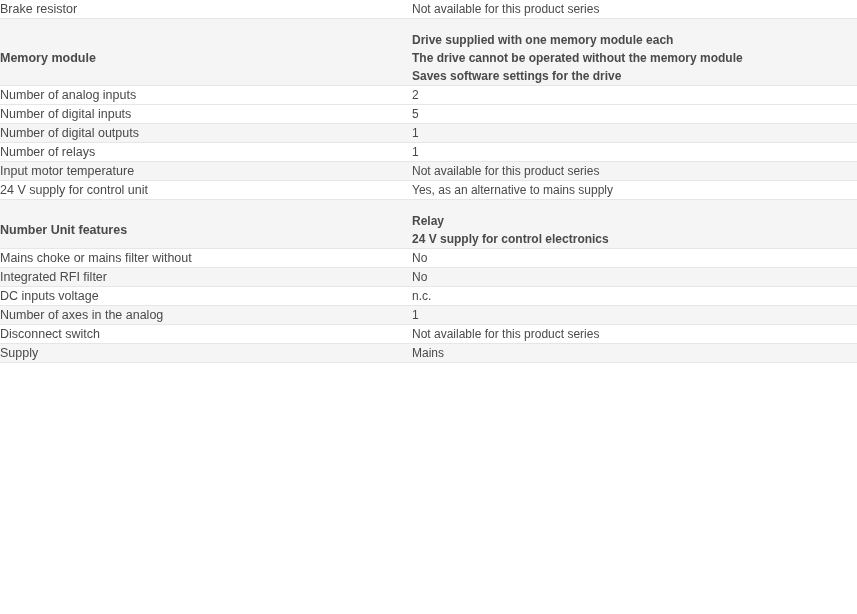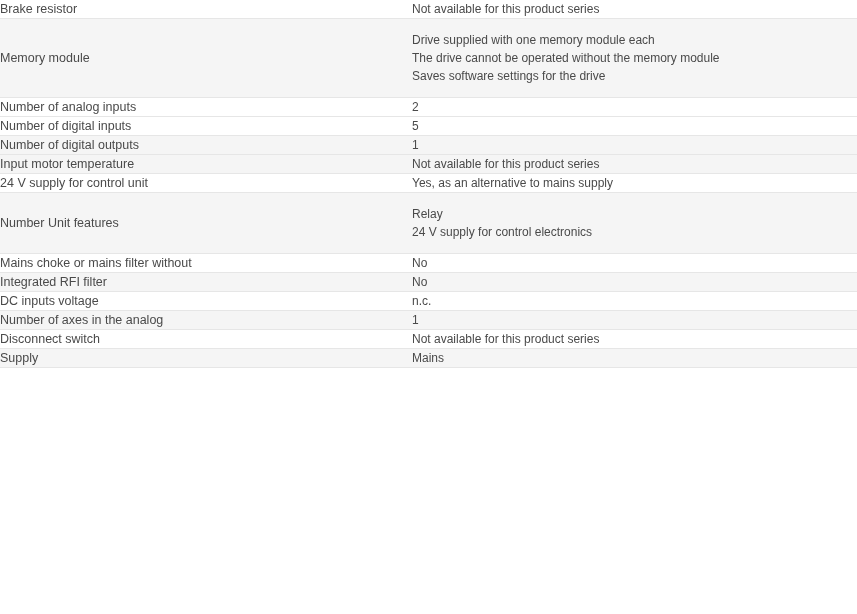--- a/index.html
+++ b/index.html
@@ -45,21 +45,21 @@
     line-height: 18px;
     margin-left: 44px;
   }
   .cell-value .line {
     display: block;
     white-space: nowrap;
   }
   .row-tall .cell-label,
   .row-tall .cell-value {
     padding-top: 12px;
-    padding-bottom: 12px;
+    font-weight: bold;
   }
 </style>
 </head>
 <body>
 
 <table class="spec-table">
   <tbody>
       <tr>
         <td class="cell-label">Brake resistor</td>
         <td class="cell-value">
@@ -81,20 +81,26 @@
         </td>
       </tr>
       <tr>
         <td class="cell-label">Number of digital inputs</td>
         <td class="cell-value">
           <span class="line">5</span>
         </td>
       </tr>
       <tr class="alt">
         <td class="cell-label">Number of digital outputs</td>
+        <td class="cell-value">
+          <span class="line">1</span>
+        </td>
+      </tr>
+      <tr>
+        <td class="cell-label">Number of relays</td>
         <td class="cell-value">
           <span class="line">1</span>
         </td>
       </tr>
       <tr class="alt">
         <td class="cell-label">Input motor temperature</td>
         <td class="cell-value">
           <span class="line">Not available for this product series</span>
         </td>
       </tr>

